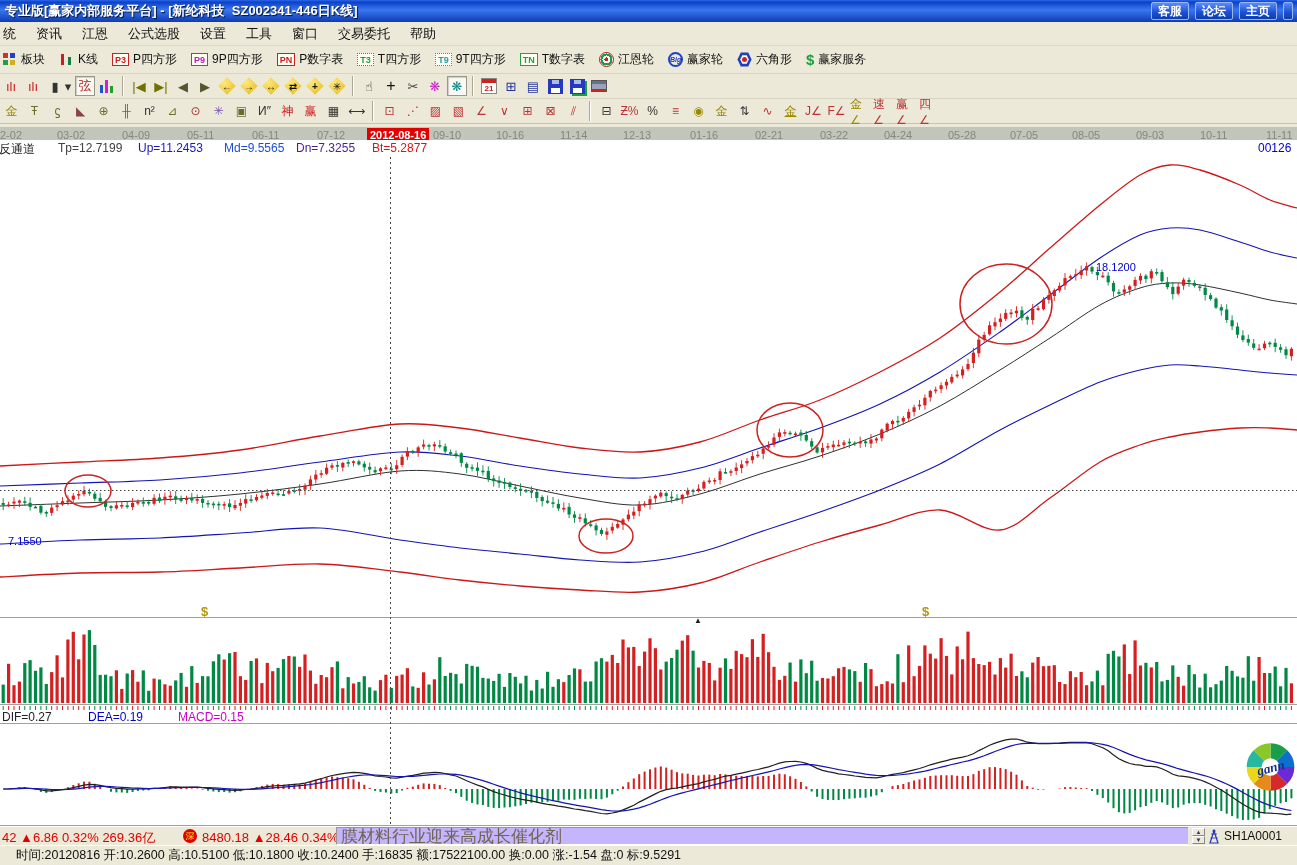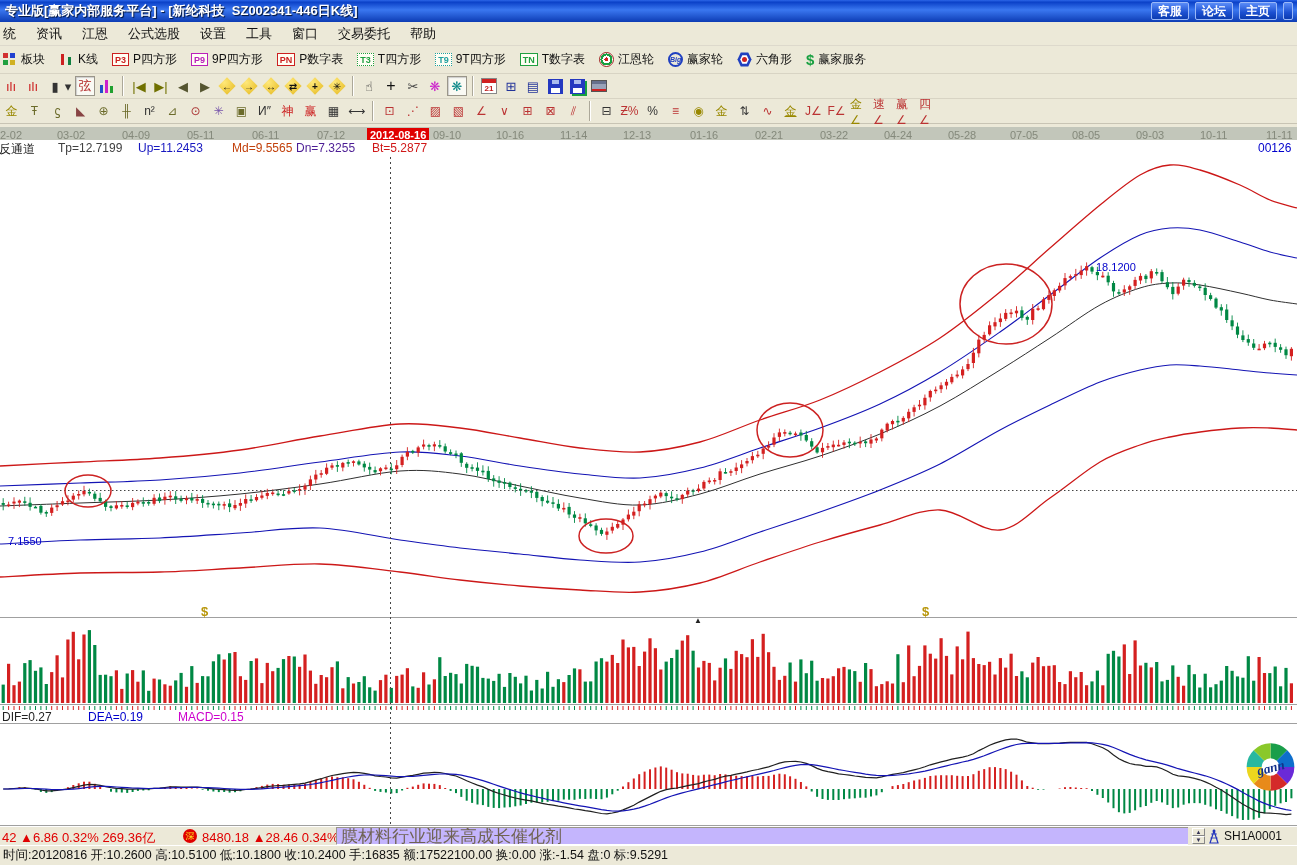--- a/index.html
+++ b/index.html
@@ -72,21 +72,21 @@
   .dcell{position:absolute;top:2px;white-space:nowrap;cursor:default;}
   .dcell.sel{background:#e00000;color:#fff;top:1px;padding:1px 3px;font-weight:bold;}
   
   .chart{position:absolute;left:0;top:140px;width:1297px;height:686px;background:#fff;}
   .chart svg{position:absolute;left:0;top:0;}
   .info-line{position:absolute;left:0;top:1px;height:14px;font-size:12px;white-space:nowrap;}
   .info-line span{position:absolute;top:0;}
   .ch-name{left:-13px;color:#222;}
   .ch-tp{left:58px;color:#404040;}
   .ch-up{left:138px;color:#1818c0;}
-  .ch-md{left:232px;color:#c2410c;}
+  .ch-md{left:224px;color:#1d4ed8;}
   .ch-dn{left:296px;color:#4c1d95;}
   .ch-bt{left:372px;color:#d01818;}
   .lbl{position:absolute;font-size:11px;color:#0000cc;}
   .left-price{left:8px;top:395px;}
   .peak-price{left:1096px;top:121px;}
   .right-code{left:1258px;top:1px;font-size:12px;}
   .marker-dollar{position:absolute;color:#b8960a;font-weight:bold;font-size:13px;}
   .marker-tri{position:absolute;color:#222;font-size:8px;}
   .ind-row{position:absolute;left:0;top:570px;height:14px;font-size:12px;}
   .ind-row span{position:absolute;top:0;white-space:nowrap;}
@@ -105,21 +105,21 @@
   .newsbox{position:absolute;left:336px;top:0px;width:852px;height:18px;background:#c4b5fd;
      border-top:1px solid #9a968a;border-left:1px solid #9a968a;border-bottom:1px solid #fff;
      color:#6f6353;font-size:17px;display:flex;align-items:center;padding-left:4px;overflow:hidden;white-space:nowrap;}
   .mini-scroll{position:absolute;left:1192px;top:1px;width:13px;height:16px;display:flex;flex-direction:column;}
   .mini-scroll span{flex:1;background:#ece9d8;border:1px solid #fff;border-right-color:#888;border-bottom-color:#888;
      font-size:6px;line-height:6px;text-align:center;color:#335;}
   .antenna{position:absolute;left:1208px;top:2px;}
   .feed-code{position:absolute;left:1224px;top:2px;color:#111;font-size:12px;}
   
   .statusbar{position:absolute;left:0;top:845px;width:1297px;height:20px;background:#ece9d8;border-top:1px solid #fff;
-     font-size:12.5px;color:#111;display:flex;align-items:center;padding-left:3px;white-space:pre;}
+     font-size:12.5px;color:#111;display:flex;align-items:center;padding-left:16px;white-space:pre;}
 </style>
 </head>
 <body>
 
 <div class="app">
 
   <div class="titlebar">
     <span class="title-text">专业版[赢家内部服务平台] - [新纶科技  SZ002341-446日K线]</span>
     <div class="tb-buttons">
         <div class="tb-btn">客服</div>

